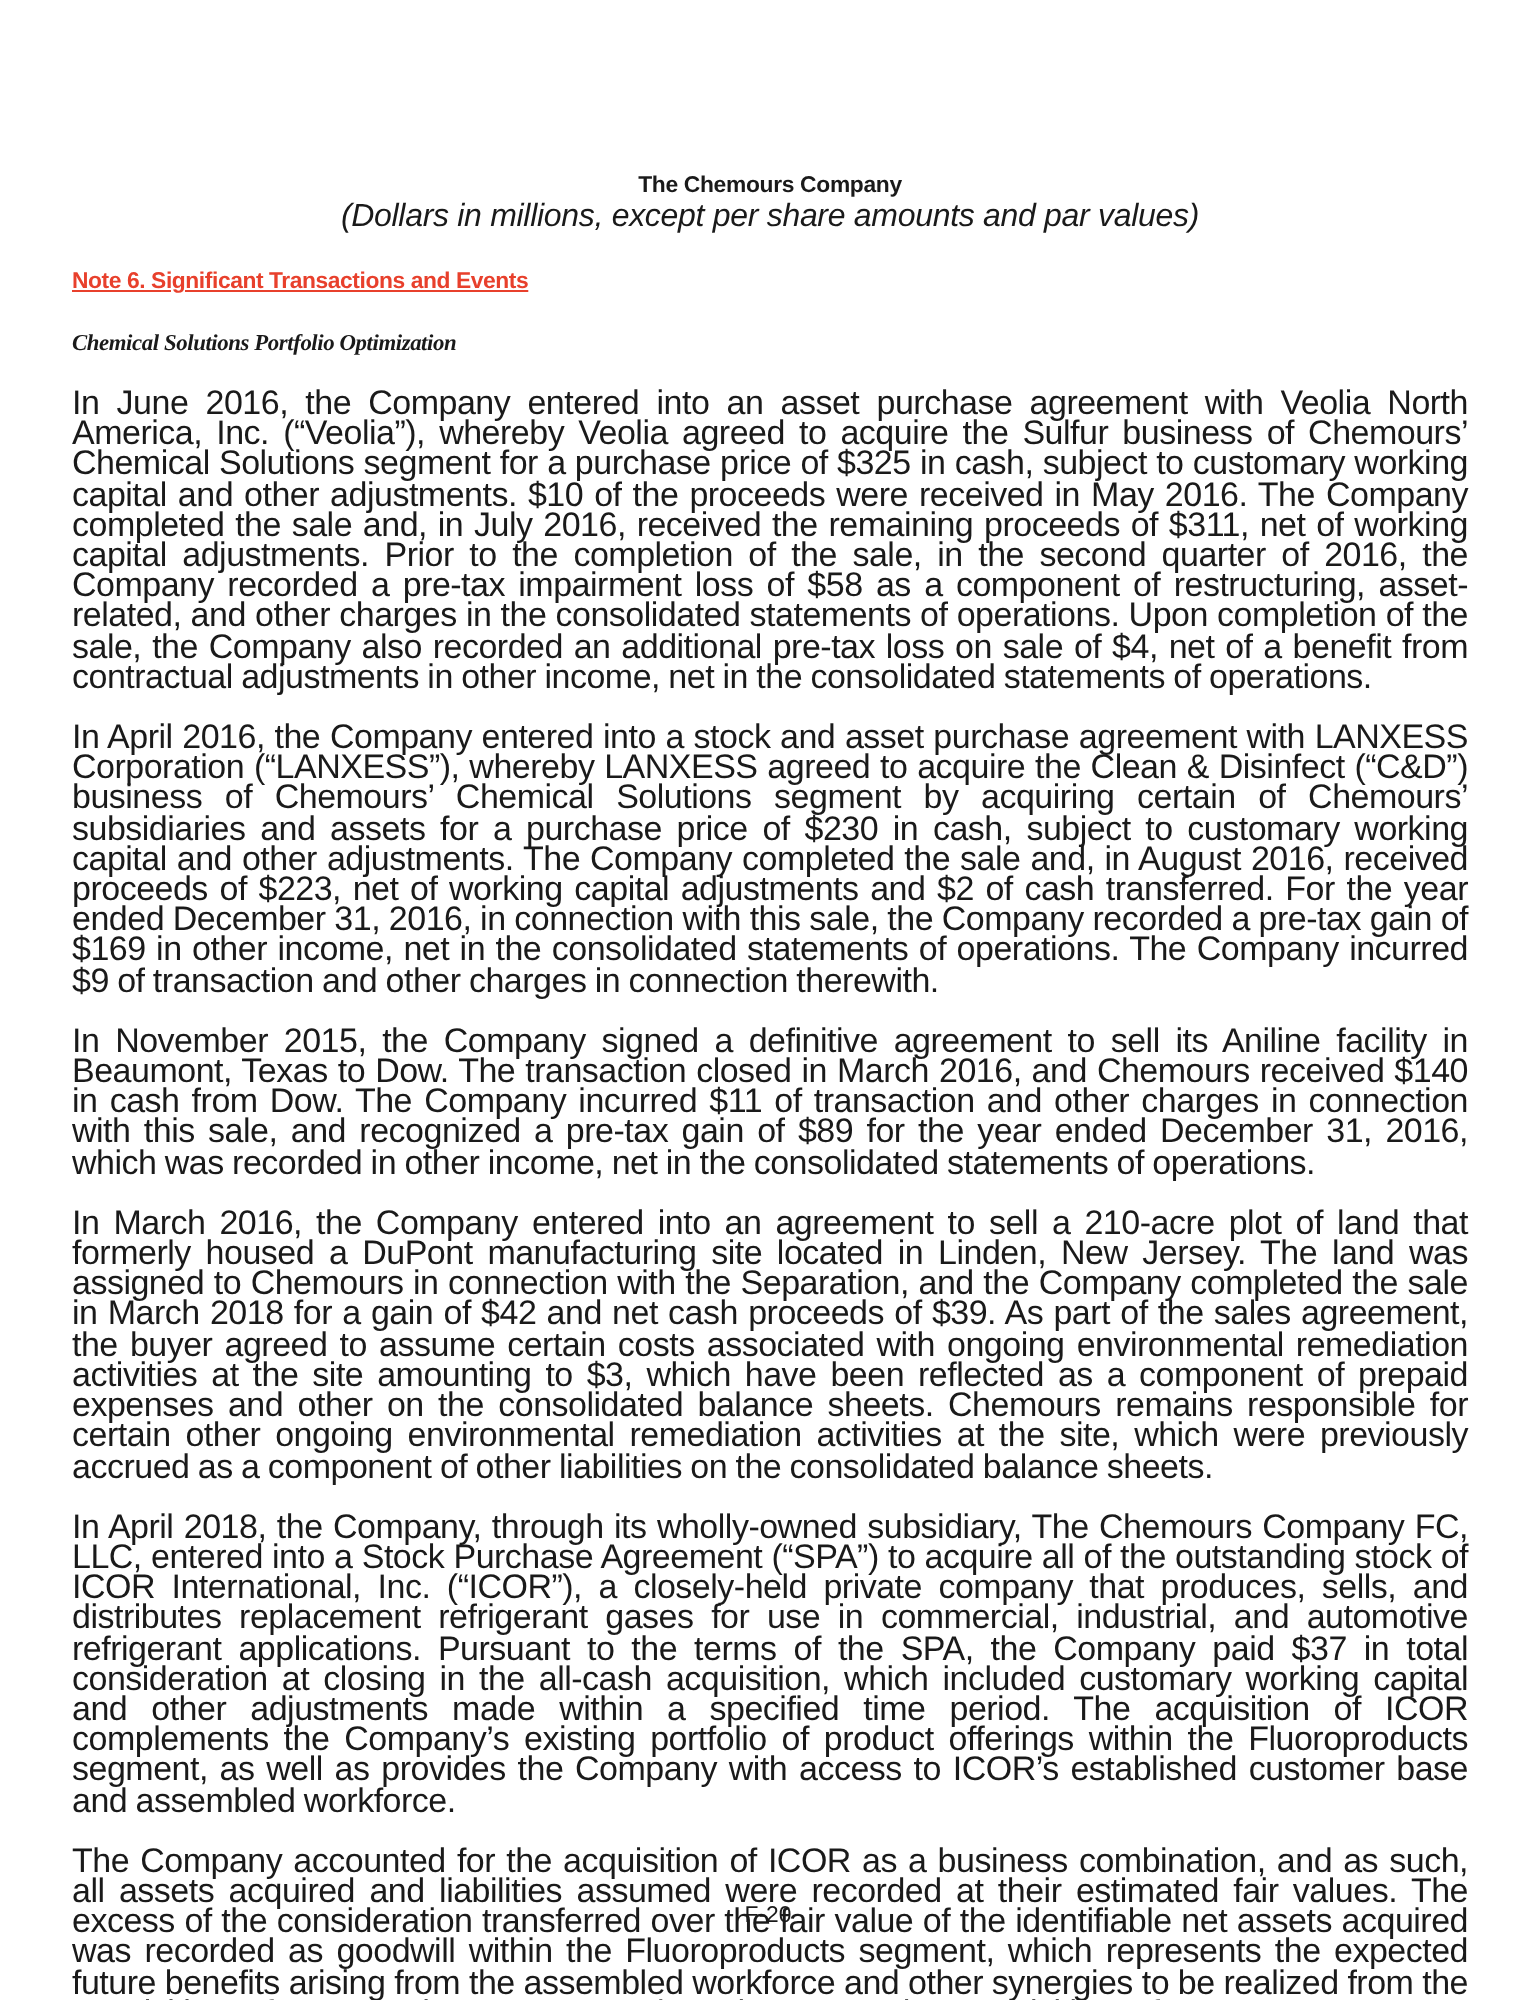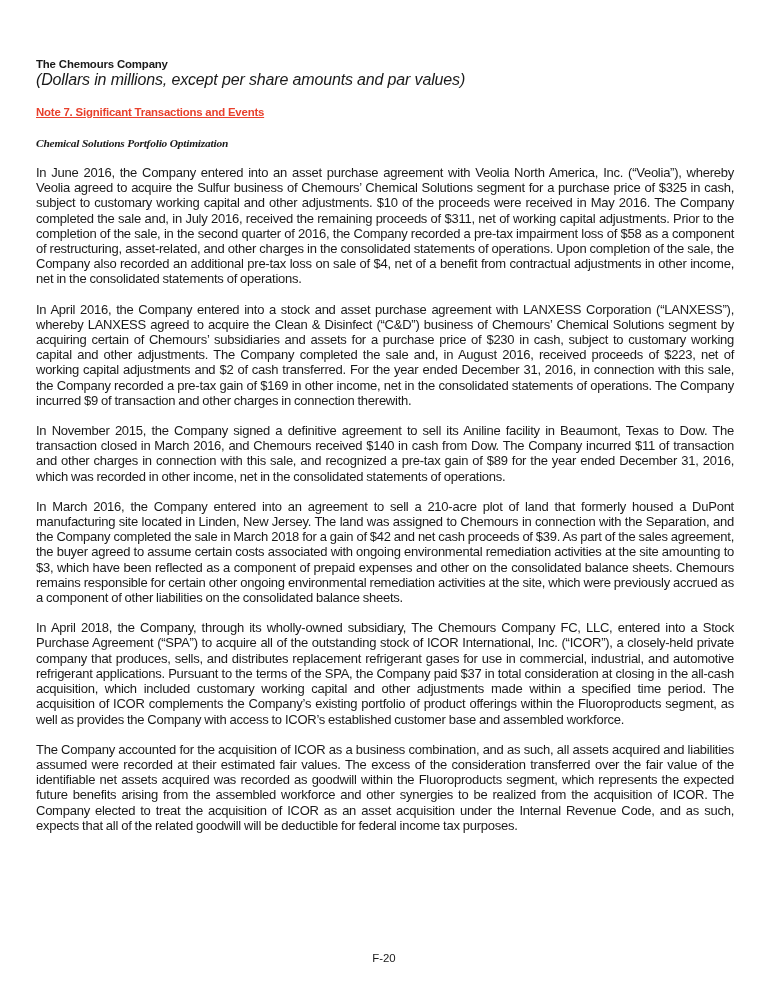--- a/index.html
+++ b/index.html
@@ -1,41 +1,41 @@
 <!DOCTYPE html>
 <html><head>
 <meta charset="utf-8">
 <style>
   html, body { margin: 0; padding: 0; background: #ffffff; }
   body { width: 768px; height: 1000px; position: relative; overflow: hidden;
          font-family: "Liberation Sans", sans-serif; color: #1a1a1a; }
   .page { position: absolute; left: 36px; top: 0; width: 698px; }
-  .header { margin-top: 57px; }
+  .header { text-align: center; margin-top: 86px; }
   .header .line { font-size: 11.4px; font-weight: bold; line-height: 15px; letter-spacing: -0.15px; }
   .header .sub { font-size: 16px; font-style: italic; line-height: 15px; letter-spacing: -0.15px; }
   .note-title { color: #e8402c; font-weight: bold; text-decoration: underline; font-size: 11.4px;
                 margin-top: 18px; line-height: 15px; letter-spacing: -0.2px; }
   h3.section { font-size: 11.4px; font-weight: bold; font-style: italic; margin: 16px 0 0 0;
                line-height: 15px; letter-spacing: -0.2px; font-family: Liberation Serif, serif; }
-  p.para { font-size: 13px; line-height: 15.2px; text-align: justify; margin: 15px 0 0 0;
+  p.para { font-size: 17px; line-height: 15.2px; text-align: justify; margin: 15px 0 0 0;
            letter-spacing: -0.25px; word-spacing: -0.3px; }
   h3.section + p.para { margin-top: 14px; }
   .footer { position: absolute; left: 0; right: 0; top: 952px; text-align: center;
             font-size: 11.4px; }
 </style>
 </head>
 <body>
 
 <div class="page">
   <div class="header">
     <div class="line">The Chemours Company</div>
     <div class="sub">(Dollars in millions, except per share amounts and par values)</div>
   </div>
 
-  <div class="note-title">Note 7. Significant Transactions and Events</div>
+  <div class="note-title">Note 6. Significant Transactions and Events</div>
 
   <div>
     <h3 class="section">Chemical Solutions Portfolio Optimization</h3>
     <p class="para">In June 2016, the Company entered into an asset purchase agreement with Veolia North America, Inc. (“Veolia”), whereby Veolia agreed to acquire the Sulfur business of Chemours’ Chemical Solutions segment for a purchase price of $325 in cash, subject to customary working capital and other adjustments. $10 of the proceeds were received in May 2016. The Company completed the sale and, in July 2016, received the remaining proceeds of $311, net of working capital adjustments. Prior to the completion of the sale, in the second quarter of 2016, the Company recorded a pre-tax impairment loss of $58 as a component of restructuring, asset-related, and other charges in the consolidated statements of operations. Upon completion of the sale, the Company also recorded an additional pre-tax loss on sale of $4, net of a benefit from contractual adjustments in other income, net in the consolidated statements of operations.</p>
     <p class="para">In April 2016, the Company entered into a stock and asset purchase agreement with LANXESS Corporation (“LANXESS”), whereby LANXESS agreed to acquire the Clean &amp; Disinfect (“C&amp;D”) business of Chemours’ Chemical Solutions segment by acquiring certain of Chemours’ subsidiaries and assets for a purchase price of $230 in cash, subject to customary working capital and other adjustments. The Company completed the sale and, in August 2016, received proceeds of $223, net of working capital adjustments and $2 of cash transferred. For the year ended December 31, 2016, in connection with this sale, the Company recorded a pre-tax gain of $169 in other income, net in the consolidated statements of operations. The Company incurred $9 of transaction and other charges in connection therewith.</p>
     <p class="para">In November 2015, the Company signed a definitive agreement to sell its Aniline facility in Beaumont, Texas to Dow. The transaction closed in March 2016, and Chemours received $140 in cash from Dow. The Company incurred $11 of transaction and other charges in connection with this sale, and recognized a pre-tax gain of $89 for the year ended December 31, 2016, which was recorded in other income, net in the consolidated statements of operations.</p>
   </div>
 
   <div>
     <p class="para">In March 2016, the Company entered into an agreement to sell a 210-acre plot of land that formerly housed a DuPont manufacturing site located in Linden, New Jersey. The land was assigned to Chemours in connection with the Separation, and the Company completed the sale in March 2018 for a gain of $42 and net cash proceeds of $39. As part of the sales agreement, the buyer agreed to assume certain costs associated with ongoing environmental remediation activities at the site amounting to $3, which have been reflected as a component of prepaid expenses and other on the consolidated balance sheets. Chemours remains responsible for certain other ongoing environmental remediation activities at the site, which were previously accrued as a component of other liabilities on the consolidated balance sheets.</p>

